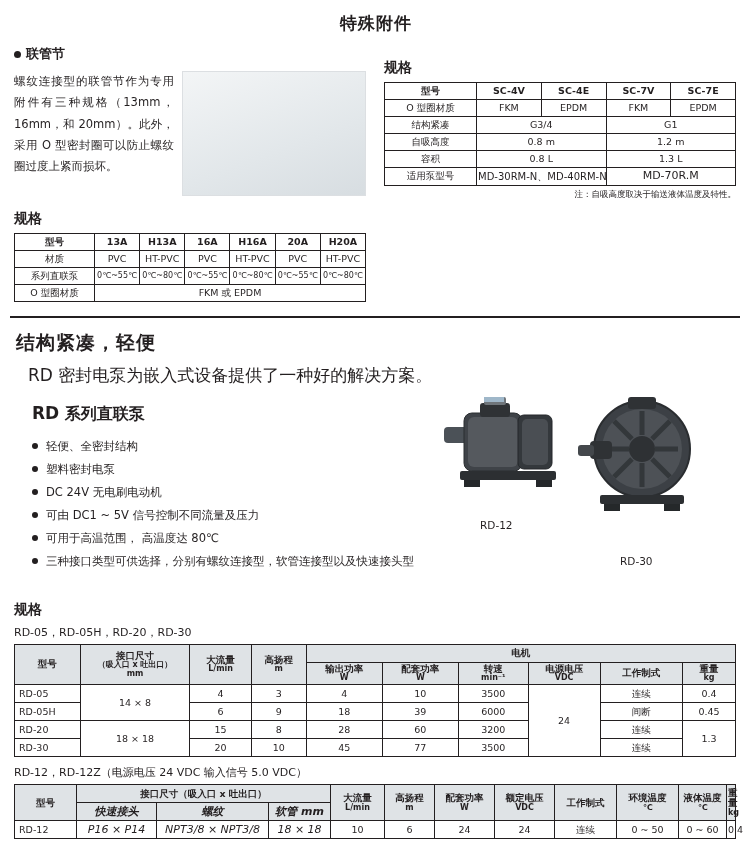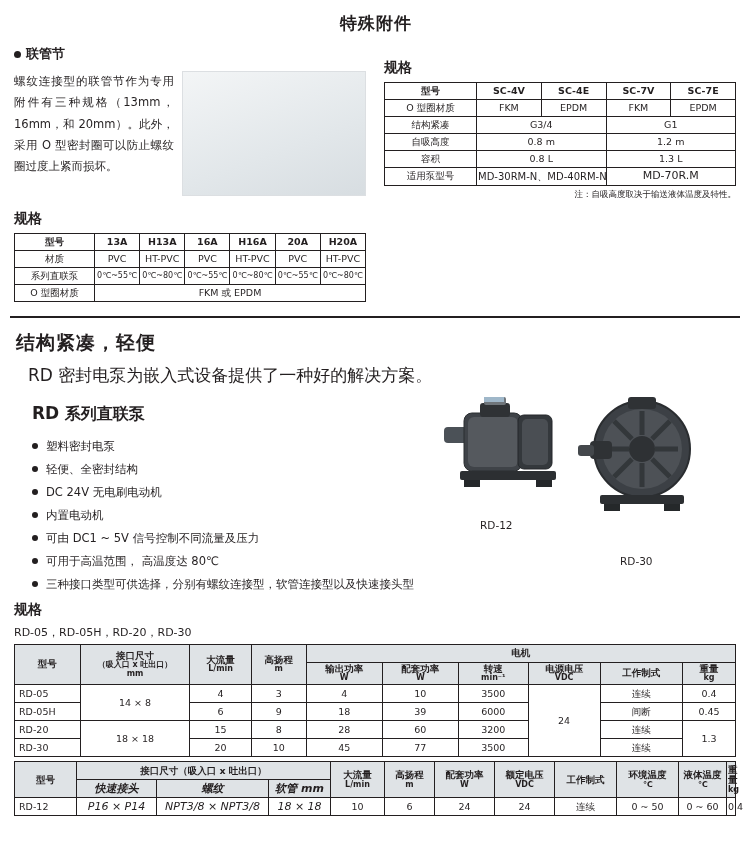--- a/index.html
+++ b/index.html
@@ -281,24 +281,23 @@
     <div class="h-title2">结构紧凑，轻便</div>
     <div class="lead">RD 密封电泵为嵌入式设备提供了一种好的解决方案。</div>
 
     <div class="bot-flex">
       <div class="bot-left">
         <div class="rd-head">
           <span class="rd">RD</span>
           <span>系列直联泵</span>
         </div>
         <ul class="feats">
+          <li>轻便、全密封结构</li>
           <li>塑料密封电泵</li>
-          <li>轻便、全密封结构</li>
           <li>DC 24V 无电刷电动机</li>
-          <li>内置电动机</li>
           <li>可由 DC1 ~ 5V 信号控制不同流量及压力</li>
           <li>可用于高温范围，   高温度达 80℃</li>
           <li>三种接口类型可供选择，分别有螺纹连接型，软管连接型以及快速接头型</li>
         </ul>
       </div>
 
       <div class="bot-right">
         <svg width="320" height="175" viewBox="0 0 320 175" style="position:absolute;top:-6px;left:0">
 
           <rect x="30" y="36" width="26" height="16" rx="4" fill="#4b5157"></rect>
@@ -435,20 +434,21 @@
           <td>20</td>
           <td>10</td>
           <td>45</td>
           <td>77</td>
           <td>3500</td>
           <td>连续</td>
         </tr>
       </tbody>
     </table>
 
+    <div class="subtitle-line" style="margin-top:8px">RD-12，RD-12Z（电源电压 24 VDC 输入信号 5.0 VDC）</div>
 
     <table class="big">
       <colgroup>
         <col style="width:62px">
           <col style="width:80px">
           <col style="width:112px">
           <col style="width:62px">
         <col style="width:54px">
           <col style="width:50px">
           <col style="width:60px">

